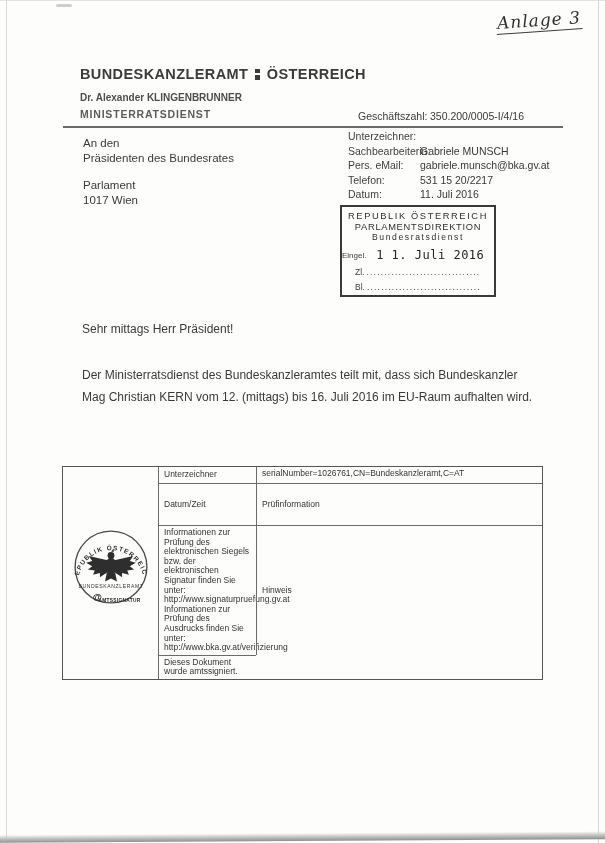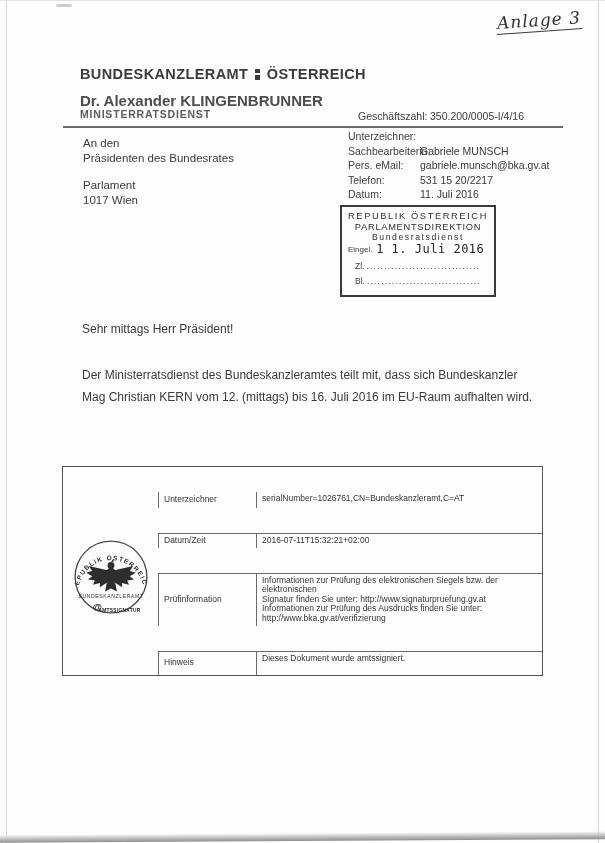--- a/index.html
+++ b/index.html
@@ -24,21 +24,21 @@
     font-family:"DejaVu Serif",serif;font-style:italic;font-size:17px;color:#2f2f2f;
     border-bottom:1.6px solid #3c3c3c;padding-bottom:1px;transform:rotate(-4deg);
     letter-spacing:1px;
   }
 
   
   .org-line{position:absolute;left:80px;top:66px;font-size:14.5px;font-weight:600;
     letter-spacing:.4px;color:#3b3b3b;display:flex;align-items:center;}
   .sq-icon{display:inline-flex;flex-direction:column;gap:2px;margin:0 7px;}
   .sq-icon i{display:block;width:4.5px;height:4.5px;background:#3b3b3b;}
-  .author{position:absolute;left:80px;top:92px;font-size:15px;font-weight:700;color:#4d4d4d;}
+  .author{position:absolute;left:80px;top:92px;font-size:10px;font-weight:700;color:#4d4d4d;}
   .dept{position:absolute;left:80px;top:108px;font-size:10.5px;font-weight:700;color:#5c5c5c;letter-spacing:.8px;}
 
   .gz-label{position:absolute;left:358px;top:110px;font-size:10.5px;}
   .gz-value{position:absolute;left:430px;top:110px;font-size:10.5px;}
   .head-rule{position:absolute;left:63px;top:126px;width:500px;height:1.5px;background:#6a6a6a;}
 
   
   .recipient{position:absolute;left:83px;top:136px;font-size:11.5px;line-height:14.5px;}
   .recipient .gap{height:13px;}
 
@@ -49,40 +49,40 @@
   .contact .val{color:#383838;}
 
   
   .stamp{
     position:absolute;left:340px;top:205px;width:156px;height:92px;
     border:2px solid #3a3a3a;color:#2e2e2e;box-sizing:border-box;padding-top:4px;
   }
   .stamp .s1{text-align:center;font-size:9.3px;letter-spacing:1.6px;line-height:10.5px;}
   .stamp .s2{text-align:center;font-size:9.3px;letter-spacing:.7px;line-height:10.5px;}
   .stamp .s3{text-align:center;font-size:8.6px;letter-spacing:1.6px;line-height:10px;}
-  .stamp .rec{display:flex;align-items:center;padding:0 6px;}
+  .stamp .rec{display:flex;align-items:center;margin-top:6px;padding:0 0;}
   .stamp .rec .eing{font-size:8px;color:#3c3c3c;}
   .stamp .rec .date{flex:1;text-align:center;font-family:"DejaVu Sans Mono",monospace;
     font-weight:400;font-size:12px;letter-spacing:.5px;color:#242424;}
   .stamp .dotrow{display:flex;align-items:baseline;margin-top:5px;padding:0 13px;font-size:8.5px;color:#3c3c3c;}
   .stamp .dotrow .dots{flex:1;overflow:hidden;white-space:nowrap;letter-spacing:1.2px;margin-left:2px;}
 
   
   .salutation{position:absolute;left:82px;top:322px;font-size:12px;}
   .paragraph{position:absolute;left:82px;top:364px;width:475px;font-size:12px;line-height:22px;white-space:pre-line;}
   .closing{position:absolute;left:190px;top:423px;width:240px;text-align:center;font-size:12px;line-height:14.5px;}
 
   
   .sig-table{
     position:absolute;left:62px;top:466px;width:481px;box-sizing:border-box;
     display:grid;grid-template-columns:95px 98px 1fr;
     border:1px solid #555;background:#fdfdfc;font-size:8.5px;color:#333;
   }
   .sig-table .cell{border-left:1px solid #6b6b6b;border-top:1px solid #6b6b6b;
-    padding:2px 5px;line-height:9.6px;box-sizing:border-box;margin-top:25px;}
+    padding:2px 5px;line-height:9.6px;box-sizing:border-box;}
   .sig-table .cell.first-row{border-top:none;}
   .sig-table .cell.first-col{border-left:none;}
   .sig-table .seal-cell{grid-row:1 / 5;display:flex;align-items:center;justify-content:center;padding:2px;}
   .sig-table .lblcell{display:flex;align-items:center;}
   .sig-table .pre{white-space:pre-line;}
   .r1{min-height:16px;} .r2{min-height:13px;} .r3{min-height:42px;} .r4{min-height:24px;}
 </style>
 </head>
 <body>
 
@@ -185,21 +185,20 @@
         <text x="50" y="73" text-anchor="middle" font-size="6" letter-spacing="0.7" fill="#333" font-family="Liberation Sans,sans-serif">BUNDESKANZLERAMT</text>
         <text x="34" y="87" text-anchor="middle" font-size="11" font-weight="bold" fill="#222" font-family="Liberation Sans,sans-serif">@</text>
         <text x="60" y="89" text-anchor="middle" font-size="5.6" font-weight="bold" letter-spacing="0.4" fill="#222" font-family="Liberation Sans,sans-serif">AMTSSIGNATUR</text>
       </svg>
     </div>
 
     <div class="cell first-row lblcell r1">Unterzeichner</div>
     <div class="cell first-row r1">serialNumber=1026761,CN=Bundeskanzleramt,C=AT</div>
 
     <div class="cell lblcell r2">Datum/Zeit</div>
-    <div class="cell r2">2016-07-11T15:32:21+02:00</div>
 
     <div class="cell lblcell r3">Prüfinformation</div>
     <div class="cell pre r3">Informationen zur Prüfung des elektronischen Siegels bzw. der elektronischen
 Signatur finden Sie unter: http://www.signaturpruefung.gv.at
 Informationen zur Prüfung des Ausdrucks finden Sie unter:
 http://www.bka.gv.at/verifizierung</div>
 
     <div class="cell lblcell r4">Hinweis</div>
     <div class="cell r4">Dieses Dokument wurde amtssigniert.</div>
   </div>

